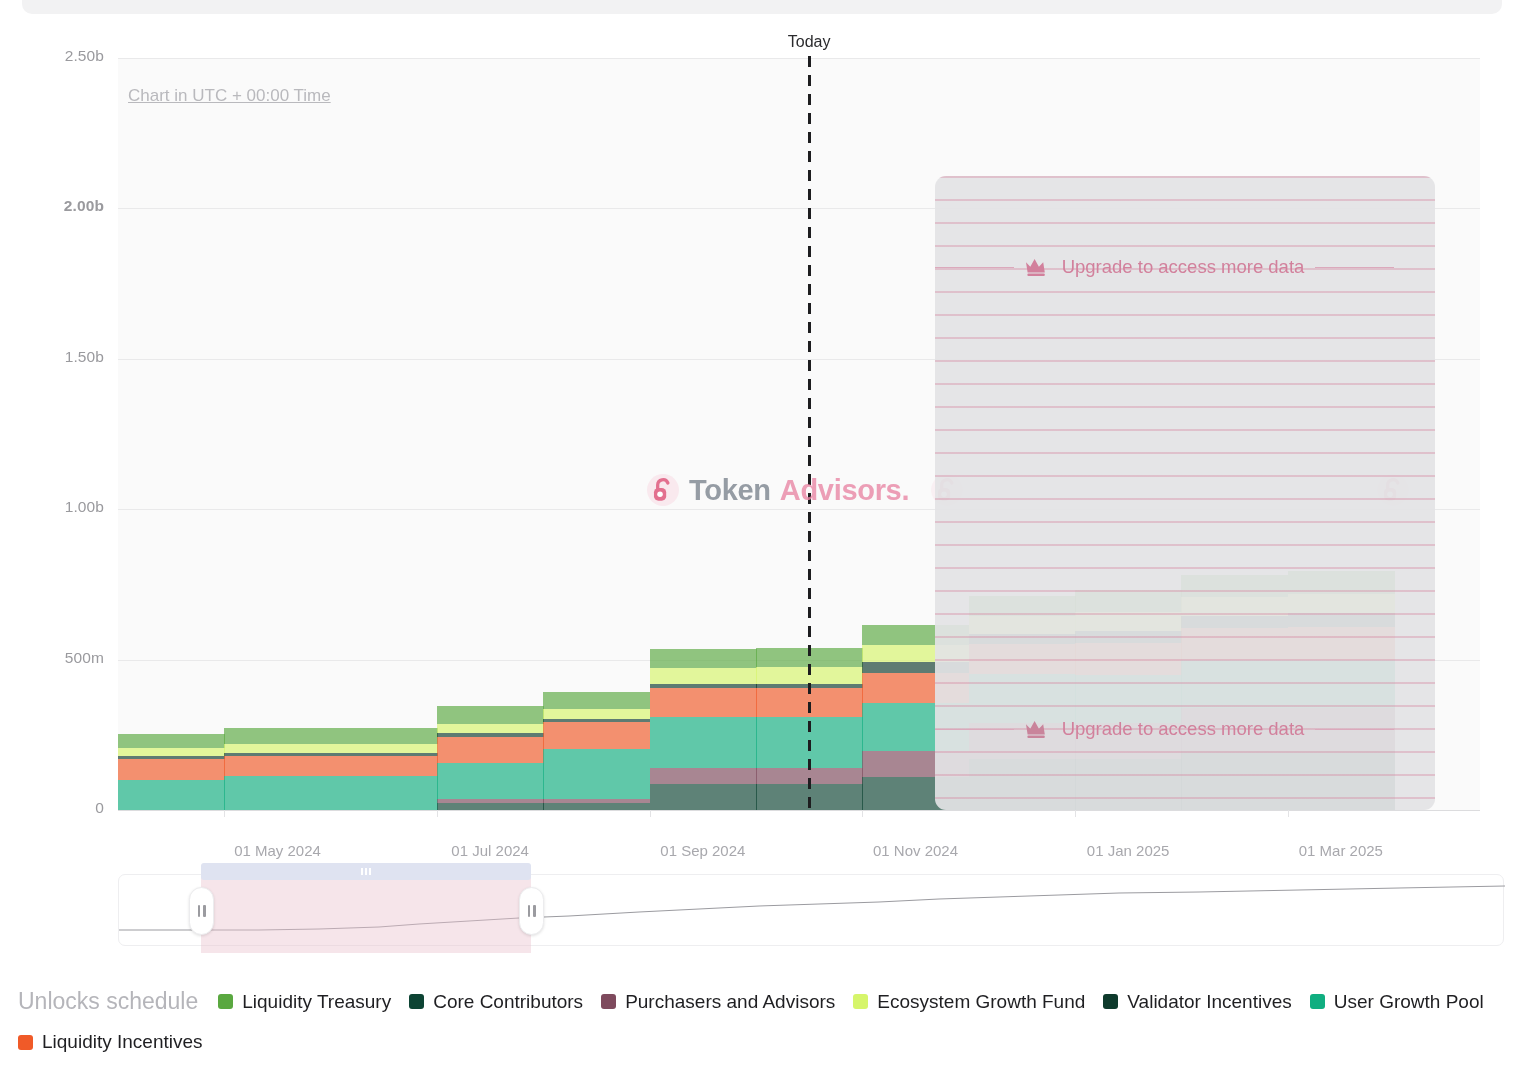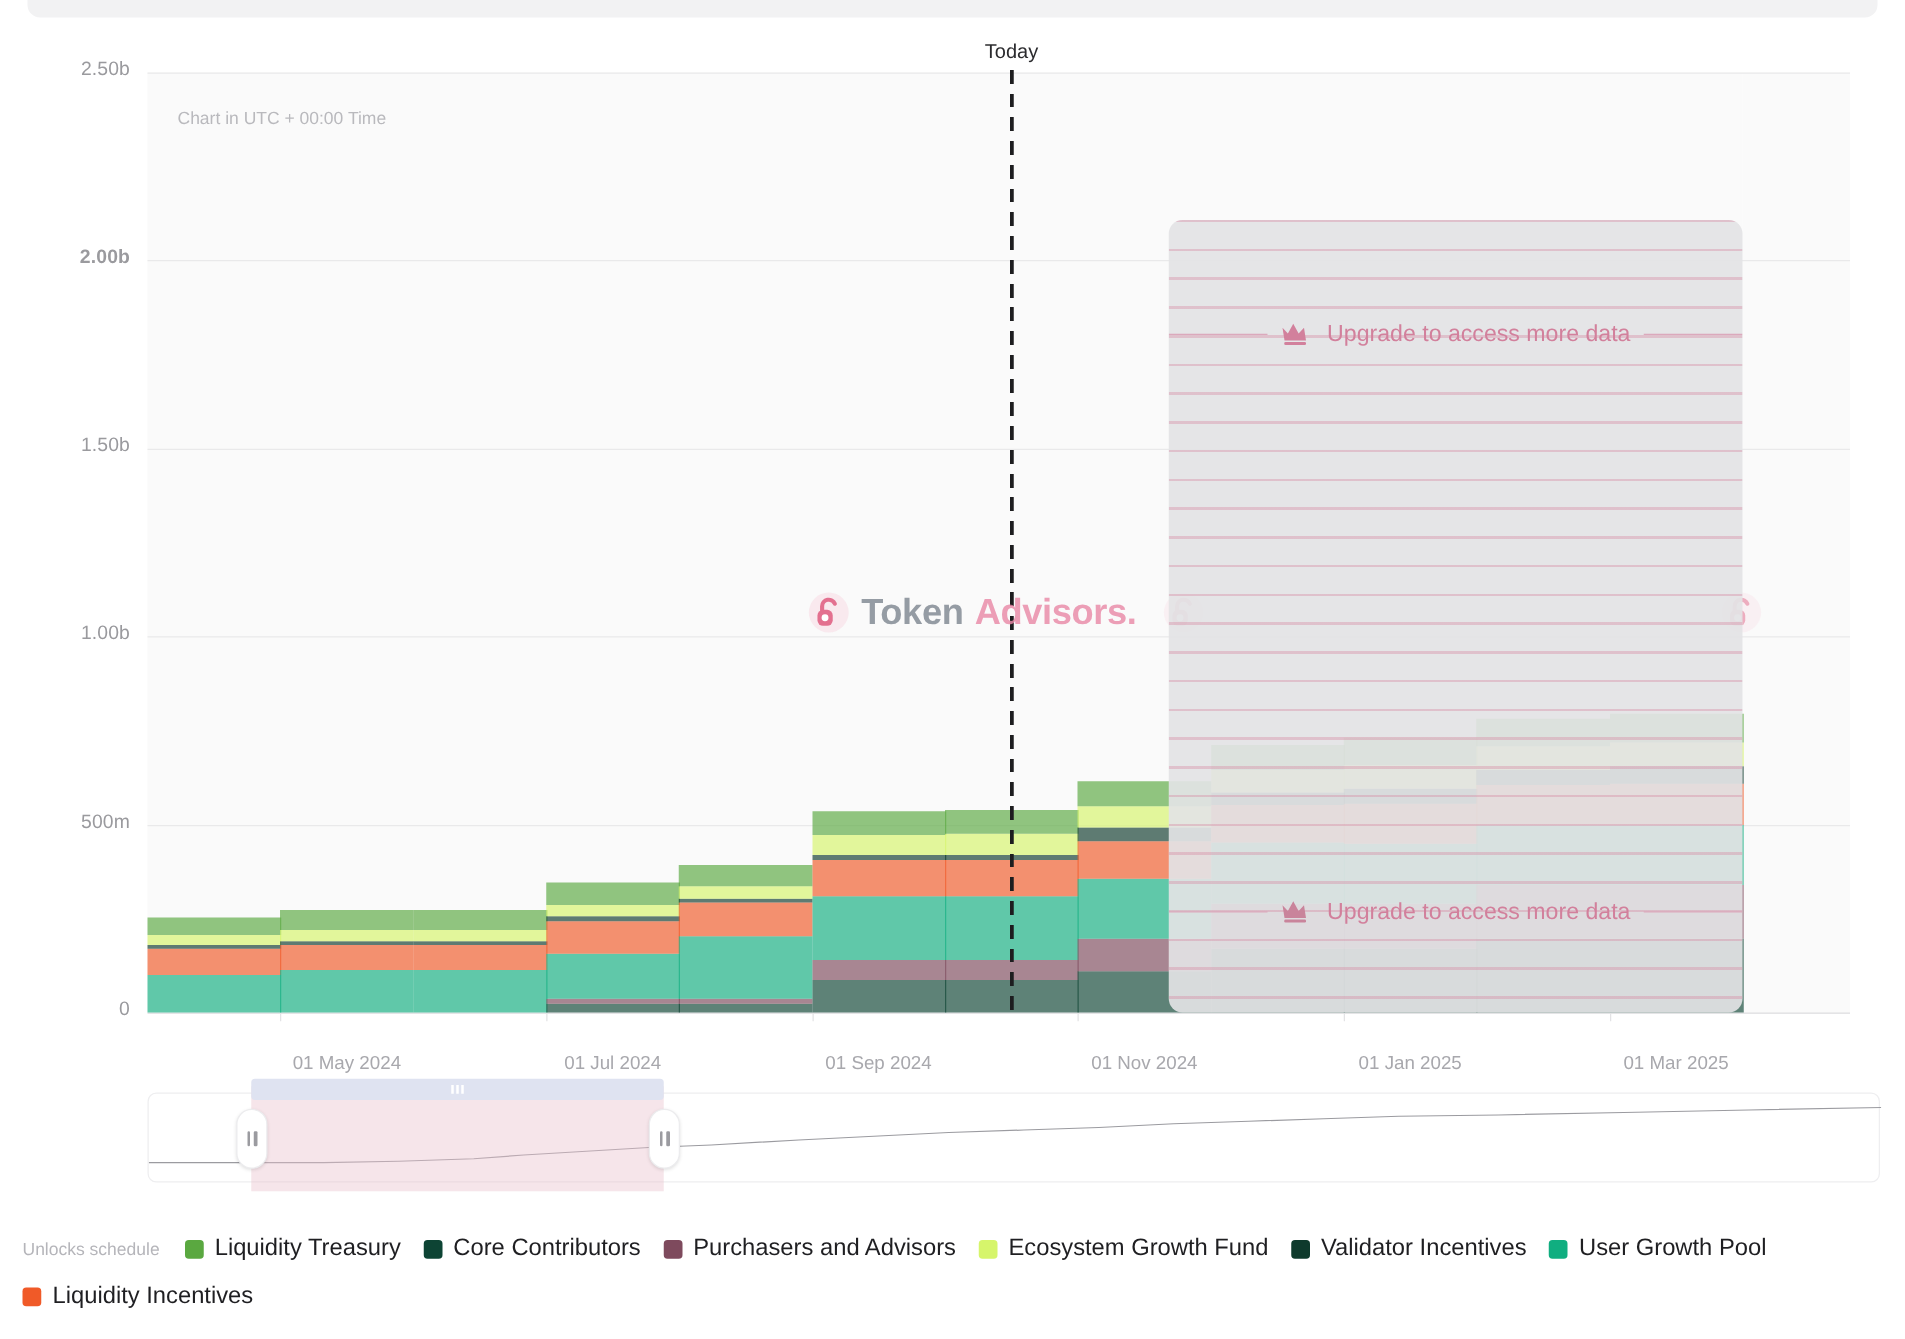--- a/index.html
+++ b/index.html
@@ -53,22 +53,22 @@
     transform: translateX(-50%);
     white-space: nowrap;
   }
   .xtickmark {
     position: absolute; top: 810px; width: 1px; height: 7px;
     background: #e3e3e5;
   }
 
   
   .utc-note {
-    position: absolute; left: 142px; top: 86px;
-    font-size: 14px; color: #b9b9bd;
+    position: absolute; left: 128px; top: 86px;
+    font-size: 17px; color: #b9b9bd; text-decoration: underline;
   }
 
   
   .today-line {
     position: absolute; top: 56px; width: 3px; height: 756px;
     background: repeating-linear-gradient(to bottom,
       #1d1d1f 0px, #1d1d1f 11px, transparent 11px, transparent 19px);
   }
   .today-label {
     position: absolute; top: 33px;
@@ -102,21 +102,21 @@
     position: absolute; left: 1376px; top: 473px;
     display:flex; align-items:center; gap:9px;
     font-size:29px; font-weight:bold; opacity:.55;
     overflow:hidden; width:36px;
   }
 
   
   .paywall {
     position: absolute;
     left: 935px; top: 176px;
-    width: 459px; height: 634px;
+    width: 500px; height: 634px;
     background: rgba(227,227,229,0.92);
     overflow: hidden;
     border-radius: 11px;
   }
   .paywall-stripes {
     position: absolute; inset: 0;
     background: repeating-linear-gradient(to bottom,
       rgba(214,138,163,0.40) 0px, rgba(214,138,163,0.40) 2px,
       transparent 2px, transparent 23px);
   }
@@ -168,21 +168,21 @@
   .handle i { display:block; width:2.5px; height:12px; background:#9b9ba0; border-radius:1px; }
 
   
   .legend {
     position: absolute; left: 18px; top: 988px;
     width: 1490px;
     display: flex; flex-wrap: wrap; align-items: center;
     gap: 8px 18px;
   }
   .legend-title {
-    font-size: 14px; color: #b5b5ba; margin-right: 2px;
+    font-size: 23px; color: #b5b5ba; margin-right: 2px;
   }
   .legend-item {
     display: flex; align-items: center; gap: 9px;
     font-size: 19px; color: #1f1f22;
     cursor: pointer;
   }
   .legend-swatch { width: 15px; height: 15px; border-radius: 3px; flex: none; }
   .legend-break { flex-basis: 100%; height: 0; }
 </style>
 </head>

